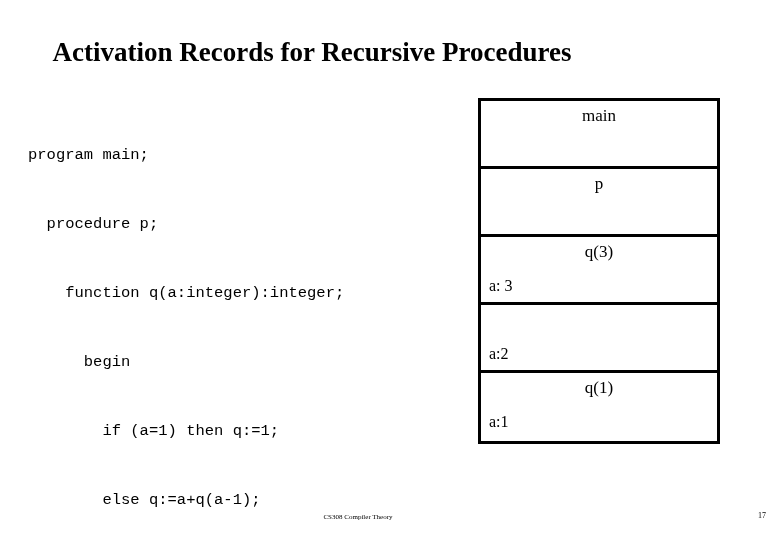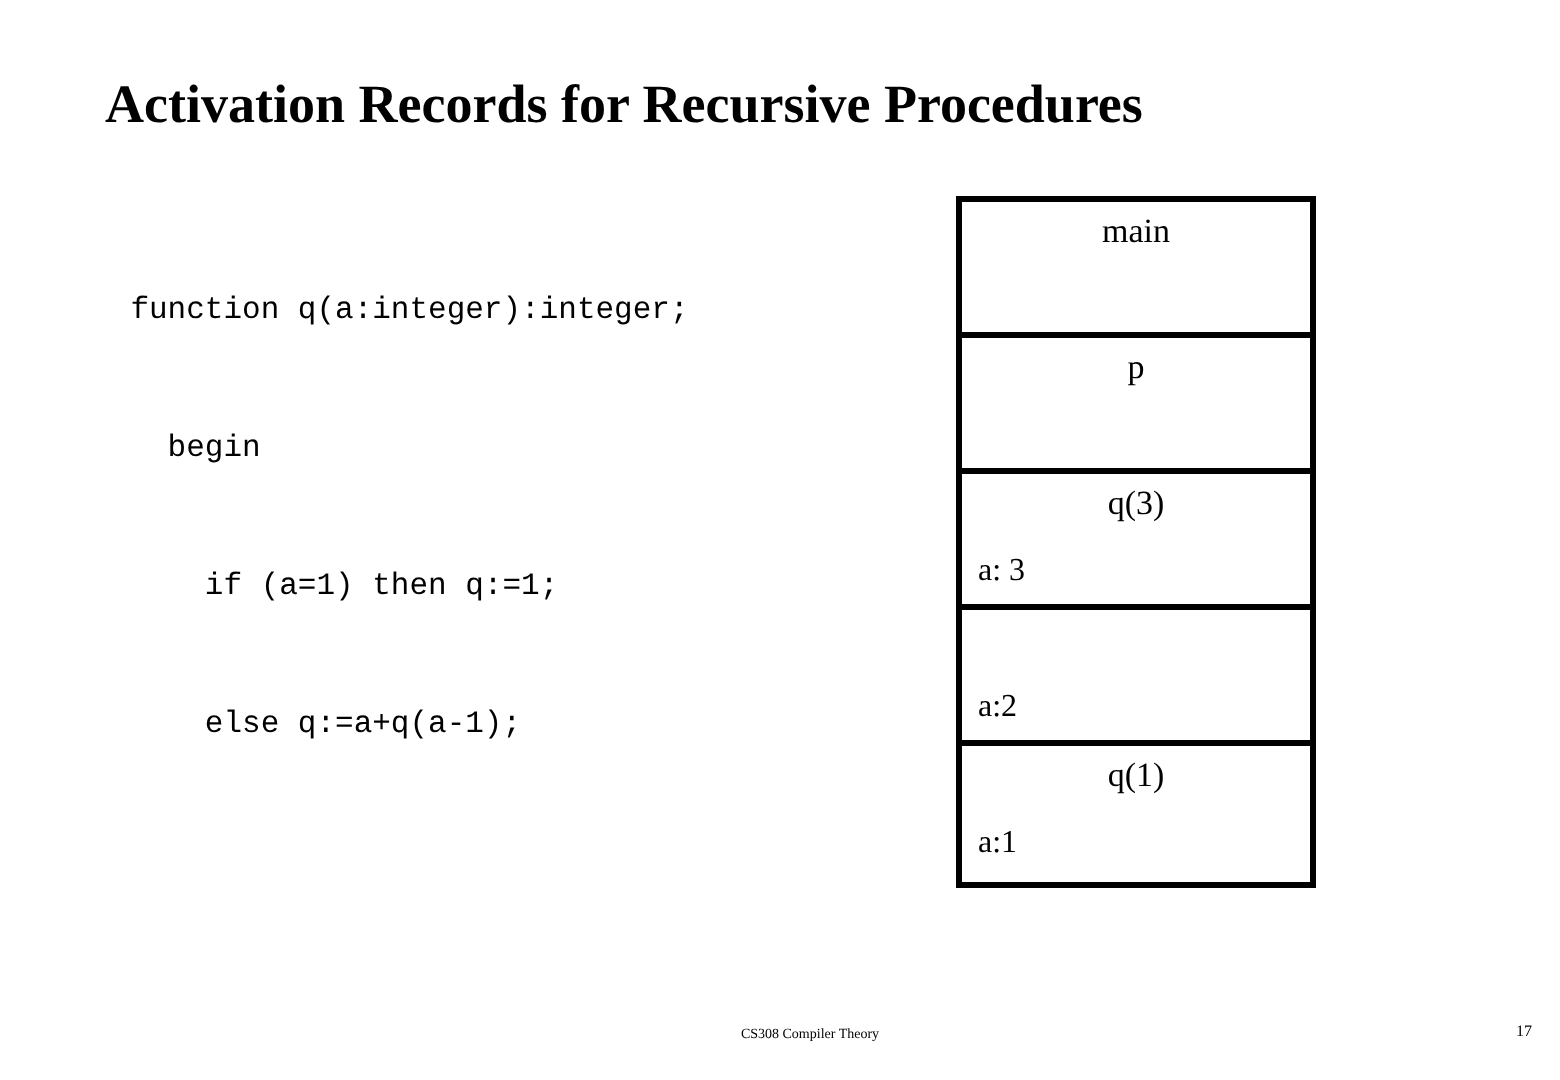--- a/index.html
+++ b/index.html
@@ -45,21 +45,21 @@
   }
   .code-line {
     white-space: pre;
   }
 
   
   .stack {
     position: absolute;
     left: 478px;
     top: 98px;
-    width: 180px;
+    width: 242px;
     border: 3px solid #000000;
     box-sizing: border-box;
     background: #ffffff;
   }
   .frame {
     position: relative;
     height: 68px;
     box-sizing: border-box;
     border-bottom: 3px solid #000000;
     background: #ffffff;
@@ -95,38 +95,39 @@
     position: absolute;
     left: 0;
     top: 512px;
     width: 716px;
     text-align: center;
     font-family: "Liberation Serif", serif;
     font-size: 7px;
     line-height: 10px;
     white-space: nowrap;
     color: #000000;
-    padding-left: 47px;
   }
   .page-number {
     position: absolute;
     right: 14px;
     top: 511px;
     font-family: "Liberation Serif", serif;
     font-size: 8px;
     line-height: 10px;
     color: #000000;
   }
 </style>
 </head>
 <body>
 
 <div class="slide-title">Activation Records for Recursive Procedures</div>
 
 <div class="code-block">
+  <div class="code-line">program main;</div>
+  <div class="code-line">  procedure p;</div>
   <div class="code-line">    function q(a:integer):integer;</div>
   <div class="code-line">      begin</div>
   <div class="code-line">        if (a=1) then q:=1;</div>
   <div class="code-line">        else q:=a+q(a-1);</div>
   
   
   
 </div>
 
 <div class="stack">

